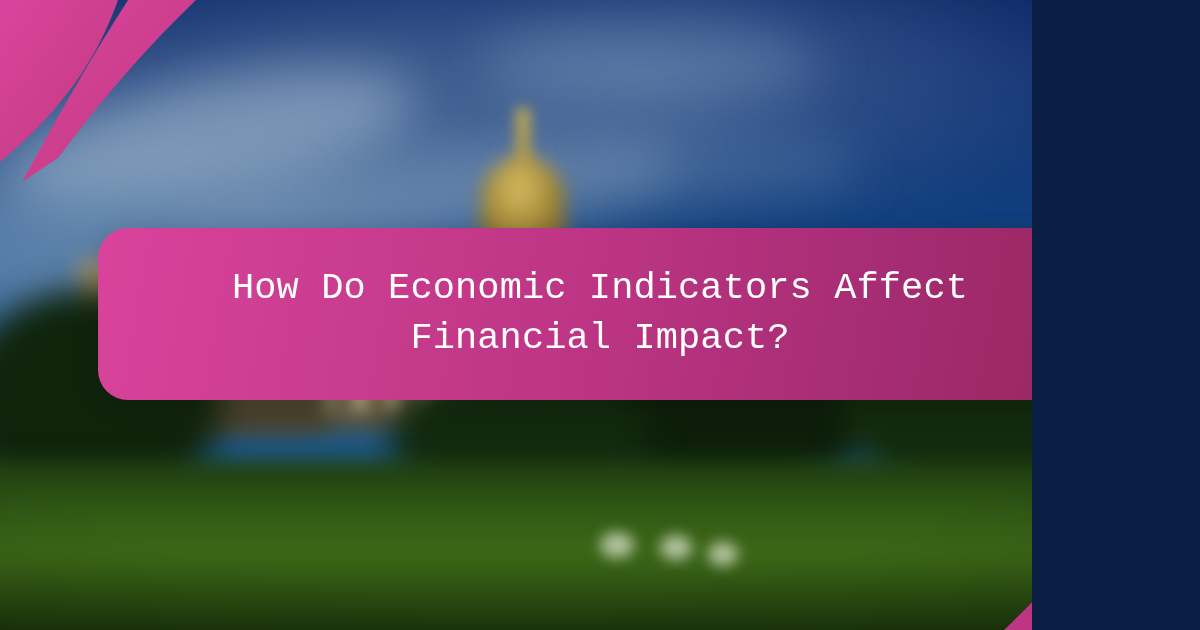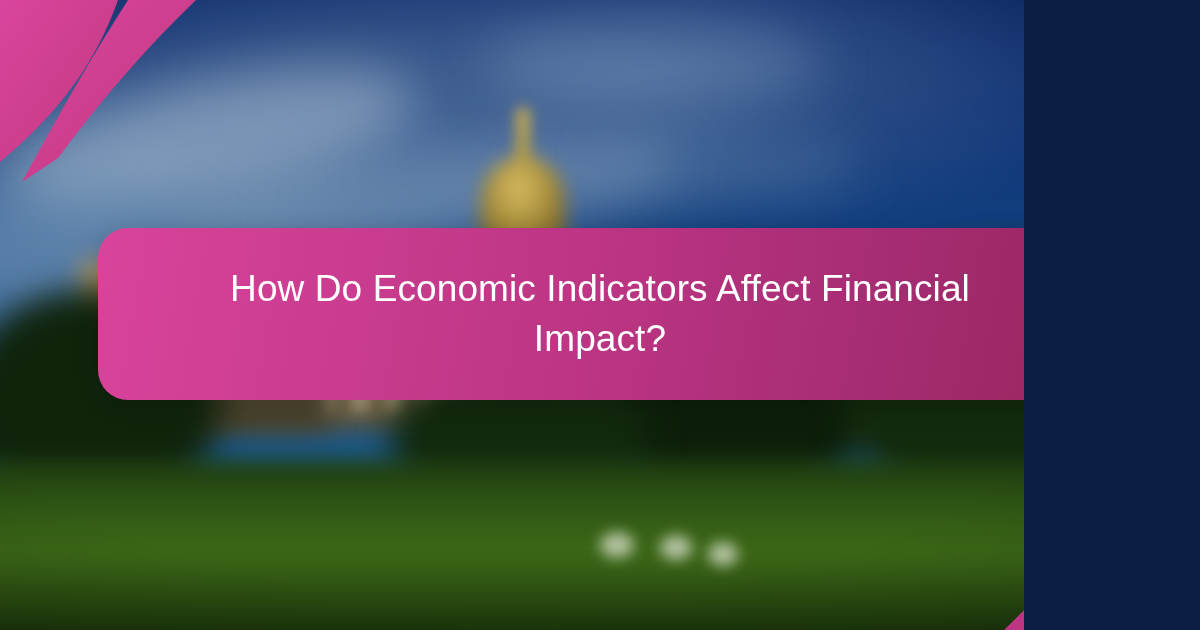--- a/index.html
+++ b/index.html
@@ -5,21 +5,22 @@
   html, body {
     margin: 0;
     padding: 0;
     background: #0b1f45;
   }
   .stage {
     position: relative;
     width: 1024px;
     height: 630px;
     overflow: hidden;
-    font-family: Liberation Sans, sans-serif;
+    font-family: Liberation Mono, monospace;
+    padding-left: 8px;
   }
 
   
   .photo {
     position: absolute;
     inset: 0;
     overflow: hidden;
   }
   .photo-layer { position: absolute; inset: -40px; }
 

